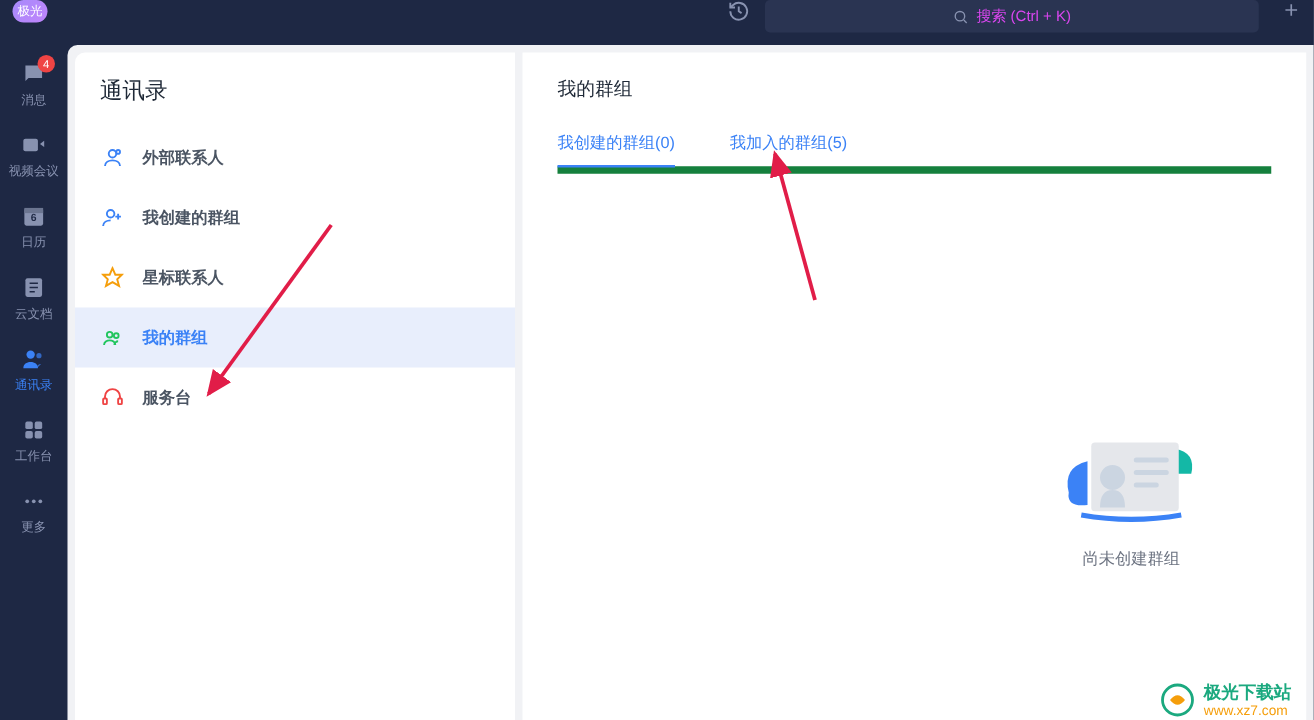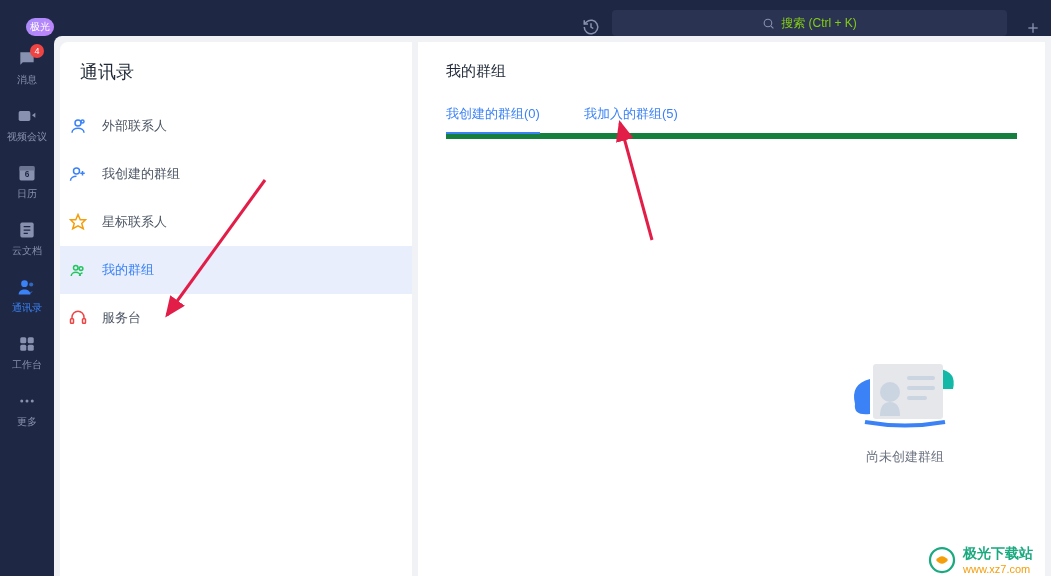--- a/index.html
+++ b/index.html
@@ -1,48 +1,48 @@
 <!DOCTYPE html>
 <html><head>
   <meta charset="utf-8">
   <style>
     * { margin: 0; padding: 0; box-sizing: border-box; font-family: "Microsoft YaHei", "PingFang SC", sans-serif; }
     body { width: 1051px; height: 576px; background: #1e2844; overflow: hidden; position: relative; }
 
-    .top-bar { height: 36px; background: #1e2844; display: flex; align-items: flex-end; padding: 0 10px; margin-left: 16px; }
+    .top-bar { height: 36px; background: #1e2844; display: flex; align-items: flex-start; padding: 0 10px; }
     .avatar-badge { width: 28px; height: 18px; border-radius: 9px; background: linear-gradient(135deg,#a78bfa,#c084fc); color:#fff; font-size:10px; display:flex; align-items:center; justify-content:center; margin-right: 10px; }
     .top-spacer { flex:1; }
     .history-btn { color:#aab; margin-right: 12px; cursor:pointer; }
-    .search-box { width: 395px; height: 26px; background:#2a3452; border-radius:4px; display:flex; align-items:center; justify-content:center; color:#84cc16; font-size:12px; }
+    .search-box { width: 395px; height: 26px; background:#2a3452; border-radius:4px; display:flex; align-items:center; justify-content:center; color:#d946ef; font-size:12px; }
     .search-box svg { margin-right:6px; }
     .plus-btn { color:#aab; margin-left: 18px; cursor:pointer; font-size:18px; }
 
     .app-body { display:flex; height: 540px; }
 
     .left-nav { width:54px; background:#1e2844; display:flex; flex-direction:column; align-items:center; padding-top:12px; }
     .nav-item { width:54px; display:flex; flex-direction:column; align-items:center; color:#8892b0; font-size:10px; margin-bottom:18px; cursor:pointer; position:relative; }
     .nav-item.active { color:#3b82f6; }
     .nav-icon { width:22px; height:22px; display:flex; align-items:center; justify-content:center; margin-bottom:3px; font-size:18px; }
     .badge { position:absolute; top:-4px; right:10px; background:#ef4444; color:#fff; border-radius:8px; min-width:14px; height:14px; font-size:9px; display:flex; align-items:center; justify-content:center; padding:0 3px; }
 
     .main-area { flex:1; background:#f1f2f5; border-radius:8px 0 0 0; display:flex; overflow:hidden; }
 
     .contacts-panel { width:352px; background:#fff; border-radius:8px 0 0 0; margin:6px 0 0 6px; padding: 18px 0; }
     .panel-title { font-size:18px; color:#1f2937; padding: 0 20px 18px 20px; font-weight:500; }
-    .contact-row { display:flex; align-items:center; height:48px; padding:0 8px; cursor:pointer; font-size:13px; color:#4b5563; }
+    .contact-row { display:flex; align-items:center; height:48px; padding:0 20px; cursor:pointer; font-size:13px; color:#4b5563;font-weight:bold; }
     .contact-row.selected { background:#e8eefc; color:#3b82f6; }
     .row-icon { width:20px; height:20px; margin-right:14px; display:flex; align-items:center; justify-content:center; }
 
     .detail-panel { flex:1; background:#fff; margin:6px 6px 0 6px; padding:20px 28px; position:relative; }
     .detail-title { font-size:15px; color:#1f2937; font-weight:500; margin-bottom: 18px; }
     .tabs { display:flex; border-bottom:6px solid #15803d; }
     .tab { padding: 6px 0 10px 0; margin-right:44px; font-size:13px; color:#3b82f6; cursor:pointer; position:relative; }
     .tab.active::after { content:''; position:absolute; left:0; right:0; bottom:-1px; height:2px; background:#3b82f6; }
 
-    .empty-state { position:absolute; right:80px; bottom:110px; display:flex; flex-direction:column; align-items:center; }
+    .empty-state { position:absolute; right:80px; bottom:120px; display:flex; flex-direction:column; align-items:center; }
     .empty-text { font-size:13px; color:#6b7280; margin-top:14px; }
 
     .arrow { position:absolute; pointer-events:none; z-index:100; }
 
     .watermark { position:absolute; right:18px; bottom:1px; display:flex; align-items:center; font-size:14px; z-index:50; }
     .watermark .wm-title { color:#1ba97f; font-weight:600; }
     .watermark .wm-url { color:#f59e0b; font-size:11px; }
     .wm-logo { width:30px; height:30px; margin-right:6px; }
 
     .plus-btn, .history-btn { display:flex; align-items:center; }

